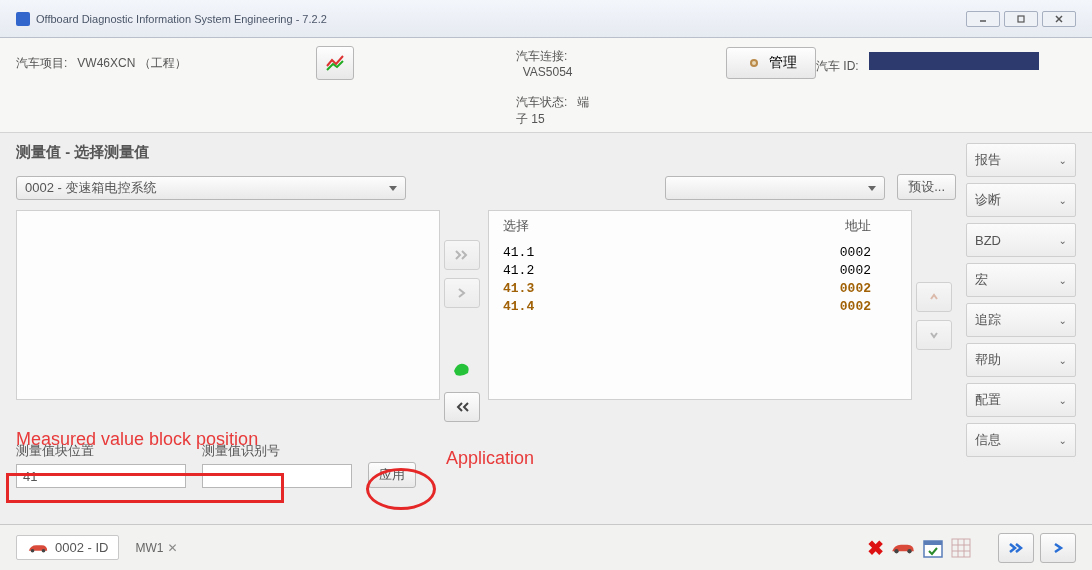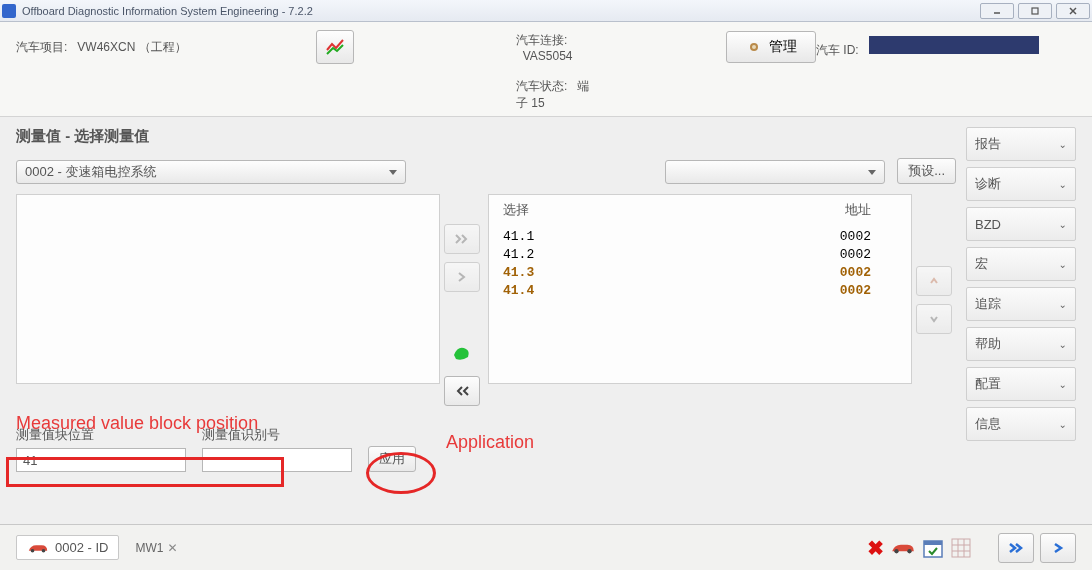--- a/index.html
+++ b/index.html
@@ -1,18 +1,18 @@
 <!DOCTYPE html>
 <html><head>
 <meta charset="utf-8">
 <style>
   * { box-sizing: border-box; margin: 0; padding: 0; }
   body { font-family: "Microsoft YaHei", Arial, sans-serif; font-size: 12px; background: #efefef; width: 1092px; height: 570px; overflow: hidden; position: relative; }
 
-  .titlebar { height: 22px; background: linear-gradient(#f3f6fb,#e6eaf1); border-bottom: 1px solid #b9c0cc; display: flex; align-items: center; padding: 0 2px; color: #4a5568; font-size: 11px; }
+  .titlebar { height: 38px; background: linear-gradient(#f3f6fb,#e6eaf1); border-bottom: 1px solid #b9c0cc; display: flex; align-items: center; padding: 0 16px; color: #4a5568; font-size: 11px; }
   .titlebar .app-icon { width: 14px; height: 14px; background:#3366cc; margin-right:6px; border-radius:2px; }
   .titlebar .win-controls { margin-left:auto; display:flex; gap:4px; }
   .titlebar .win-btn { width:34px; height:16px; border:1px solid #a7b0c0; background:#eef1f6; display:flex; align-items:center; justify-content:center; border-radius:2px; cursor:pointer; }
   .titlebar .win-btn svg { width:10px; height:10px; }
 
   .header { padding: 8px 16px 4px 16px; background:#f7f7f5; border-bottom:1px solid #d4d4d4; display:grid; grid-template-columns: 300px 200px 80px 220px auto; row-gap:14px; align-items:center; }
   .header .lbl { color:#555; }
   .header .val { color:#555; }
   .header .id-block { background:#2d3a6e; width:170px; height:18px; display:inline-block; }
   .big-icon-btn { width:38px; height:34px; border:1px solid #b7b7b7; background:linear-gradient(#fefefe,#e8e8e8); border-radius:3px; display:flex; align-items:center; justify-content:center; cursor:pointer; }

